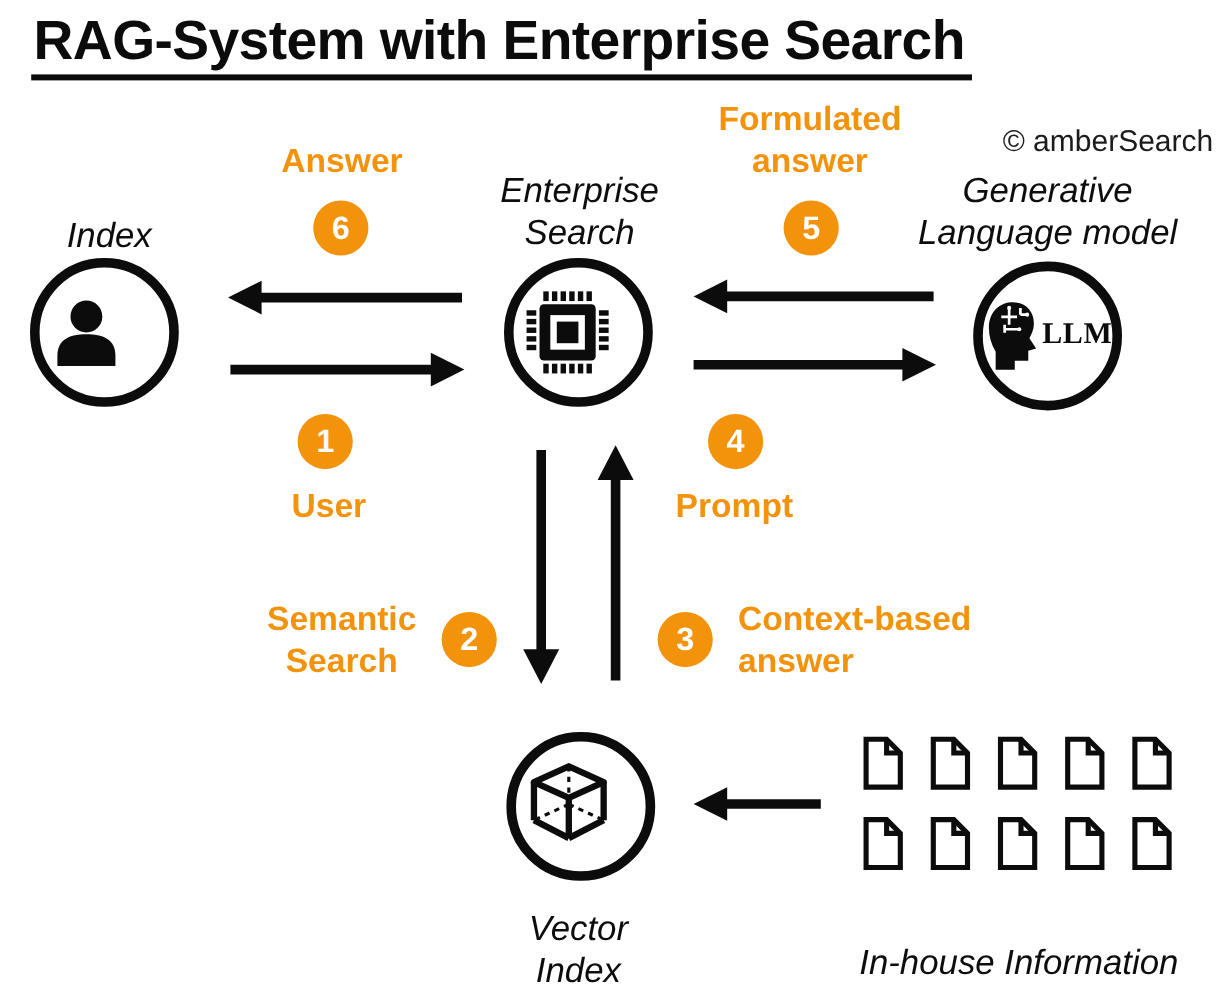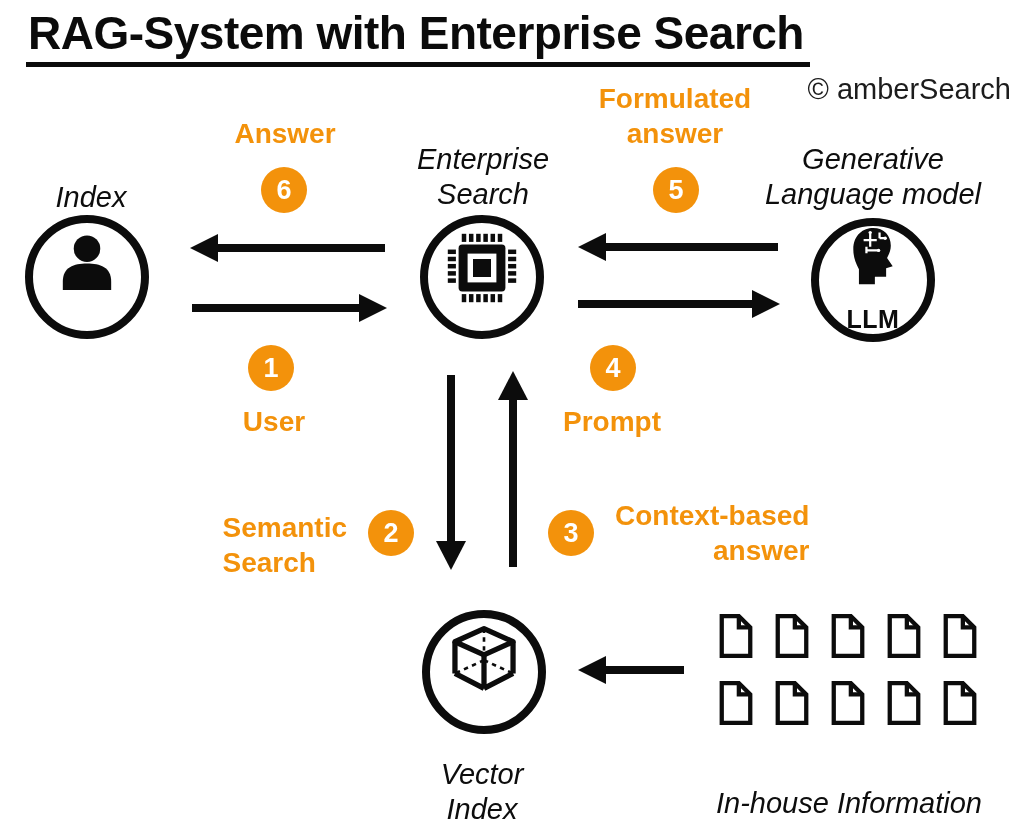--- a/index.html
+++ b/index.html
@@ -8,36 +8,36 @@
     font-family:"Liberation Sans",sans-serif;overflow:hidden;color:#0c0c0c;
   }
   
   .title{
     position:absolute;left:26px;top:6px;margin:0;
     font-size:46px;font-weight:bold;letter-spacing:-0.5px;color:#0b0b0b;
     border-bottom:5px solid #0b0b0b;padding:0 6px 2px 2px;display:inline-block;
     white-space:nowrap;
   }
   .copyright{
-    position:absolute;top:73px;right:13px;font-size:29px;color:#1c1c1c;white-space:nowrap;
+    position:absolute;top:104px;right:13px;font-size:25px;color:#1c1c1c;white-space:nowrap;
   }
   
   .node-circle{
     position:absolute;width:124px;height:124px;border:8px solid #0c0c0c;border-radius:50%;
-    box-sizing:border-box;background:#fff;display:flex;flex-direction:column;
-    align-items:center;justify-content:space-between;overflow:hidden;
+    box-sizing:border-box;background:#fff;display:flex;flex-direction:row;
+    align-items:center;justify-content:space-between;overflow:hidden;font-family:Liberation Serif, serif;
   }
   .entity-label{
     position:absolute;font-style:italic;font-weight:500;font-size:29px;line-height:35px;
     color:#0d0d0d;text-align:center;white-space:nowrap;transform:translateX(-50%);
   }
   
   .flow-label{
     position:absolute;font-size:28px;line-height:35px;font-weight:600;
-    color:var(--accent);white-space:nowrap;text-align:right;
+    color:var(--accent);white-space:nowrap;
   }
   .centered{transform:translateX(-50%);text-align:center;}
   .badge{
     position:absolute;width:46px;height:46px;border-radius:50%;background:var(--accent);
     color:#ffffff;font-size:27px;font-weight:bold;display:flex;align-items:center;
     justify-content:center;
   }
   .llm-badge{font-size:25px;font-weight:bold;letter-spacing:0.5px;color:#0c0c0c;margin-top:-3px;}
   
   .docs-grid{
@@ -218,21 +218,21 @@
 
   <div class="flow-label centered" style="left:675px;top:81px;">
     <span style="display:block">Formulated</span>
     <span style="display:block">answer</span>
   </div>
   <div class="badge" style="left:653px;top:167px;">5</div>
 
   <div class="badge" style="left:590px;top:345px;">4</div>
   <div class="flow-label centered" style="left:612px;top:404px;">Prompt</div>
 
-  <div class="flow-label" style="right:677px;top:510px;text-align:left;">
+  <div class="flow-label" style="right:677px;top:498px;text-align:center;">
     <span style="display:block">Semantic</span>
     <span style="display:block">Search</span>
   </div>
   <div class="badge" style="left:368px;top:510px;">2</div>
 
   <div class="badge" style="left:548px;top:510px;">3</div>
   <div class="flow-label" style="left:615px;top:498px;">
     <span style="display:block">Context-based</span>
     <span style="display:block">answer</span>
   </div>

